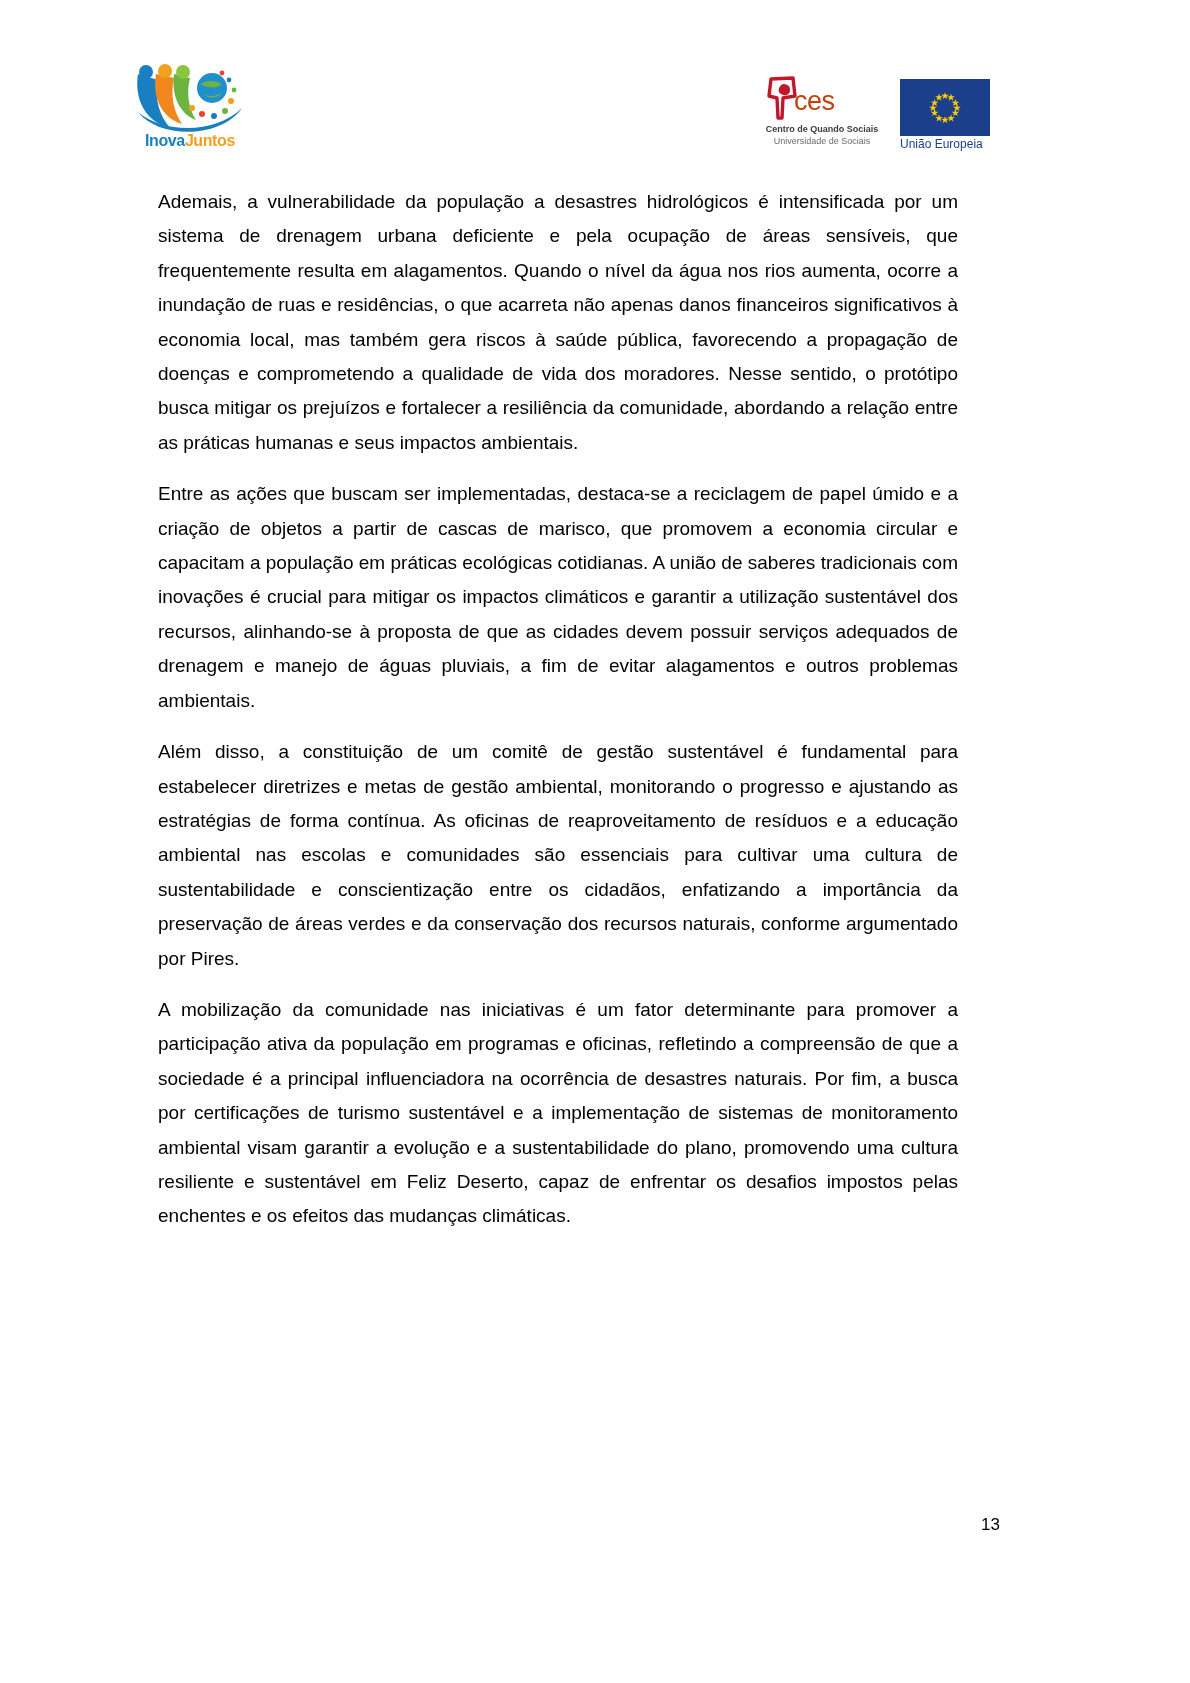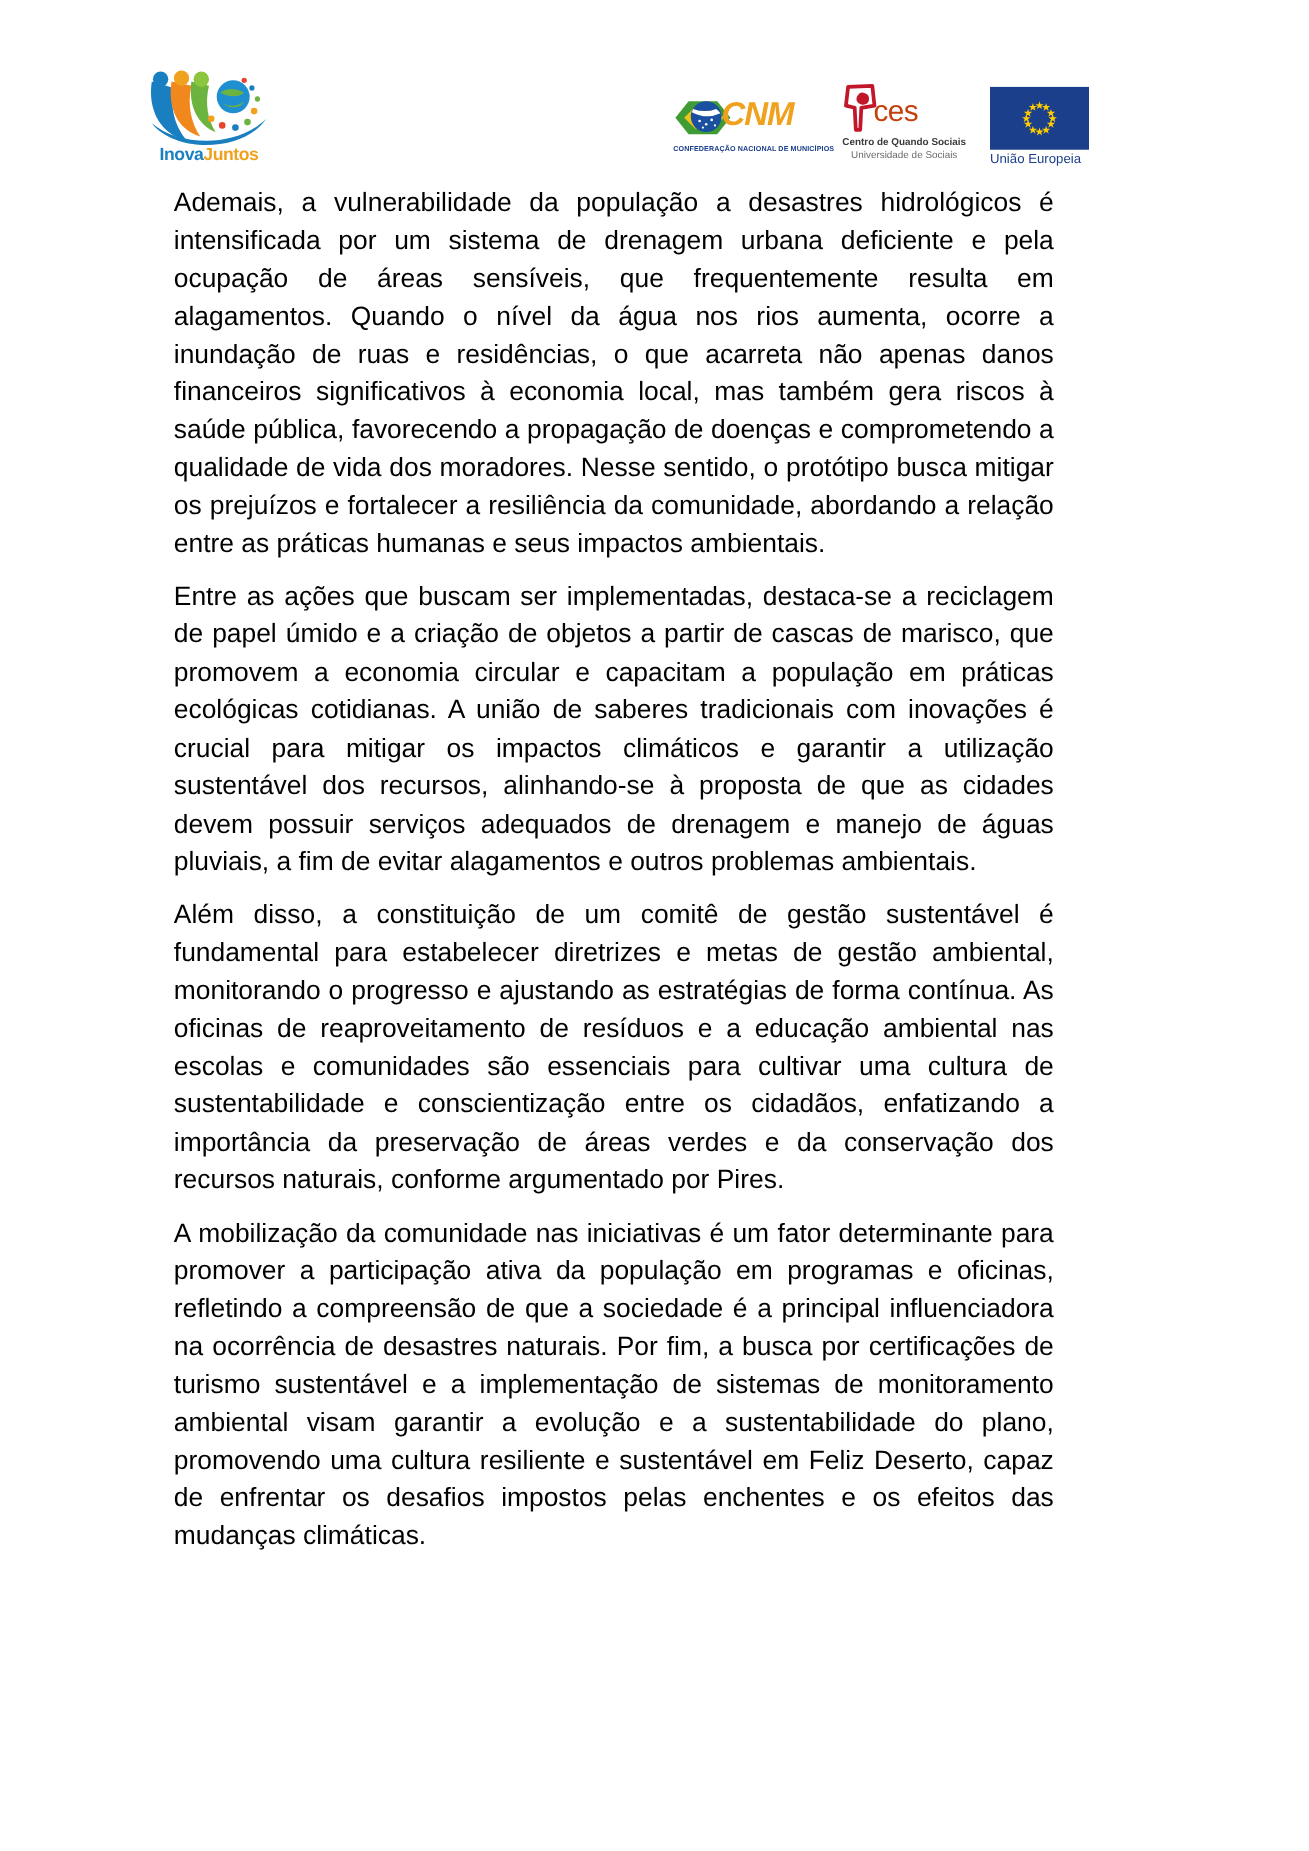--- a/index.html
+++ b/index.html
@@ -180,23 +180,23 @@
   }
 
   
   .content {
     position: absolute;
     left: 158px;
     top: 168px;
     width: 800px;
   }
   .para {
-    margin: 0 0 14px 0;
+    margin: 17px 0 14px 0;
     font-family: "Liberation Sans Narrow", "Liberation Sans", sans-serif;
-    font-size: 24px;
+    font-size: 19px;
     line-height: 34.4px;
     text-align: justify;
     text-justify: inter-word;
     color: #000000;
     font-stretch: condensed;
     transform-origin: left top;
   }
   .para:last-child { margin-bottom: 0; }
 
   .page-number {
@@ -238,37 +238,20 @@
         <circle cx="101" cy="41" r="3" fill="#f0a11e"></circle>
         <circle cx="99" cy="20" r="2.4" fill="#1a7fc1"></circle>
         <circle cx="92" cy="13" r="2.4" fill="#e8432f"></circle>
         <circle cx="104" cy="30" r="2.4" fill="#6cb33f"></circle>
       </svg>
       <div class="wordmark">
         <span class="wm-inova">Inova</span><span class="wm-juntos">Juntos</span>
       </div>
     </div>
 
-    <div class="logo-cnm">
-      <div class="cnm-row">
-        <svg class="cnm-flag" viewBox="0 0 56 38">
-          <path d="M2 19 L14 4 L40 4 L52 19 L40 34 L14 34 Z" fill="#3f9c35"></path>
-          <path d="M10 19 L20 9 L36 9 L46 19 L36 29 L20 29 Z" fill="#f0c419"></path>
-          <circle cx="30" cy="18" r="14" fill="#1b4fa0"></circle>
-          <path d="M17 14 q13 7 26 1 q-2 -3 -4 -4 q-10 4 -21 0 Z" fill="#ffffff"></path>
-          <circle cx="24" cy="22" r="1.2" fill="#ffffff"></circle>
-          <circle cx="30" cy="25" r="1.2" fill="#ffffff"></circle>
-          <circle cx="35" cy="21" r="1.2" fill="#ffffff"></circle>
-          <circle cx="27" cy="28" r="1" fill="#ffffff"></circle>
-          <circle cx="38" cy="26" r="1" fill="#ffffff"></circle>
-        </svg>
-        <div class="cnm-text">CNM</div>
-      </div>
-      <div class="cnm-sub">CONFEDERAÇÃO NACIONAL DE MUNICÍPIOS</div>
-    </div>
 
     <div class="logo-ces">
       <div class="ces-row">
         <svg class="ces-mark" viewBox="0 0 34 44">
           <path d="M6 3 L28 2 L30 20 L18 22 L17 42 L13 42 L12 22 L4 20 Z" fill="none" stroke="#c2172b" stroke-width="3.4" stroke-linejoin="round"></path>
           <path d="M19 8 q7 1 6 7 q-1 5 -7 4 q-6 -2 -4 -7 q2 -4 5 -4 Z" fill="#c2172b"></path>
         </svg>
         <div class="ces-word">ces</div>
       </div>
       <div class="ces-l1">Centro de Quando Sociais</div>
@@ -297,14 +280,15 @@
     </div>
   </div>
 
   <div class="content">
     <p class="para">Ademais, a vulnerabilidade da população a desastres hidrológicos é intensificada por um sistema de drenagem urbana deficiente e pela ocupação de áreas sensíveis, que frequentemente resulta em alagamentos. Quando o nível da água nos rios aumenta, ocorre a inundação de ruas e residências, o que acarreta não apenas danos financeiros significativos à economia local, mas também gera riscos à saúde pública, favorecendo a propagação de doenças e comprometendo a qualidade de vida dos moradores. Nesse sentido, o protótipo busca mitigar os prejuízos e fortalecer a resiliência da comunidade, abordando a relação entre as práticas humanas e seus impactos ambientais.</p>
     <p class="para">Entre as ações que buscam ser implementadas, destaca-se a reciclagem de papel úmido e a criação de objetos a partir de cascas de marisco, que promovem a economia circular e capacitam a população em práticas ecológicas cotidianas. A união de saberes tradicionais com inovações é crucial para mitigar os impactos climáticos e garantir a utilização sustentável dos recursos, alinhando-se à proposta de que as cidades devem possuir serviços adequados de drenagem e manejo de águas pluviais, a fim de evitar alagamentos e outros problemas ambientais.</p>
     <p class="para">Além disso, a constituição de um comitê de gestão sustentável é fundamental para estabelecer diretrizes e metas de gestão ambiental, monitorando o progresso e ajustando as estratégias de forma contínua. As oficinas de reaproveitamento de resíduos e a educação ambiental nas escolas e comunidades são essenciais para cultivar uma cultura de sustentabilidade e conscientização entre os cidadãos, enfatizando a importância da preservação de áreas verdes e da conservação dos recursos naturais, conforme argumentado por Pires.</p>
     <p class="para">A mobilização da comunidade nas iniciativas é um fator determinante para promover a participação ativa da população em programas e oficinas, refletindo a compreensão de que a sociedade é a principal influenciadora na ocorrência de desastres naturais. Por fim, a busca por certificações de turismo sustentável e a implementação de sistemas de monitoramento ambiental visam garantir a evolução e a sustentabilidade do plano, promovendo uma cultura resiliente e sustentável em Feliz Deserto, capaz de enfrentar os desafios impostos pelas enchentes e os efeitos das mudanças climáticas.</p>
   </div>
 
+  <div class="page-number">13</div>
 
 </div>
 
 </body></html>

